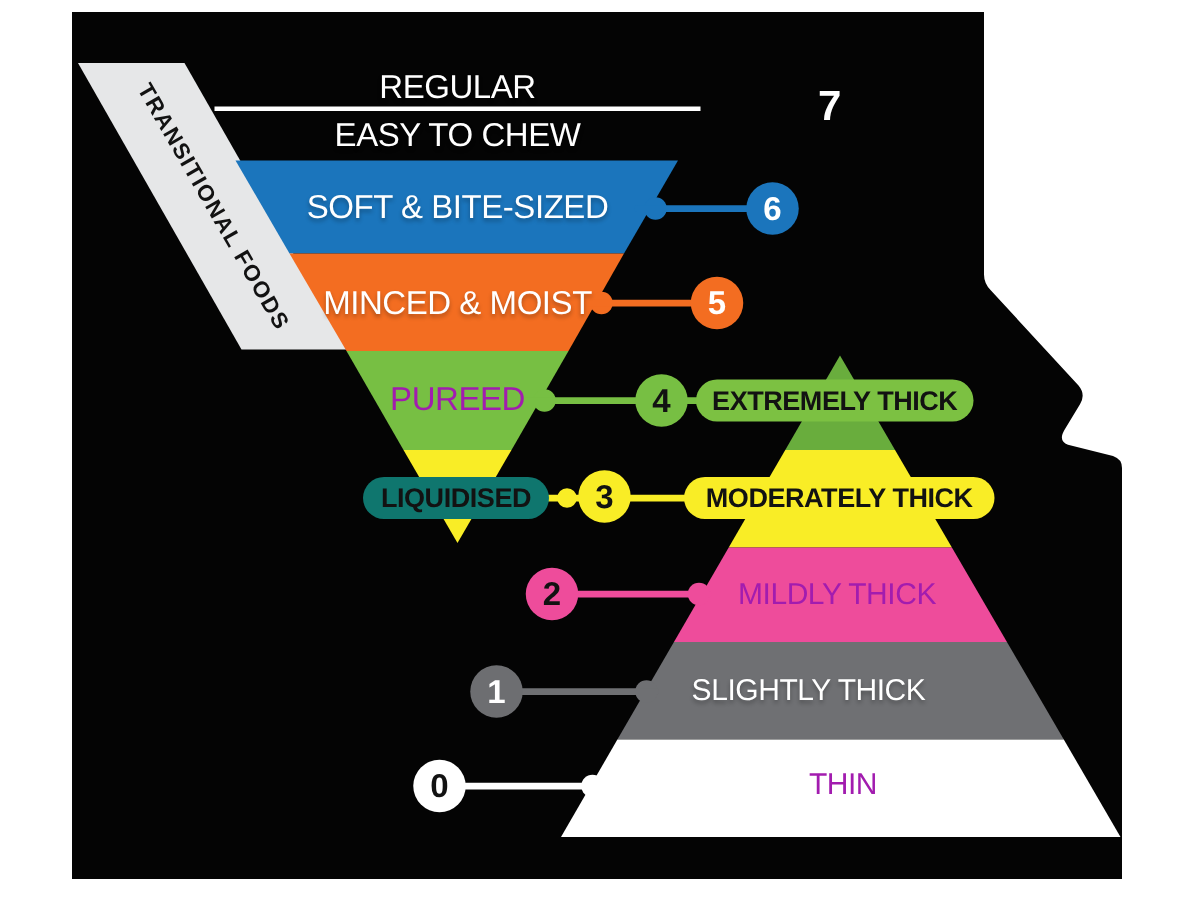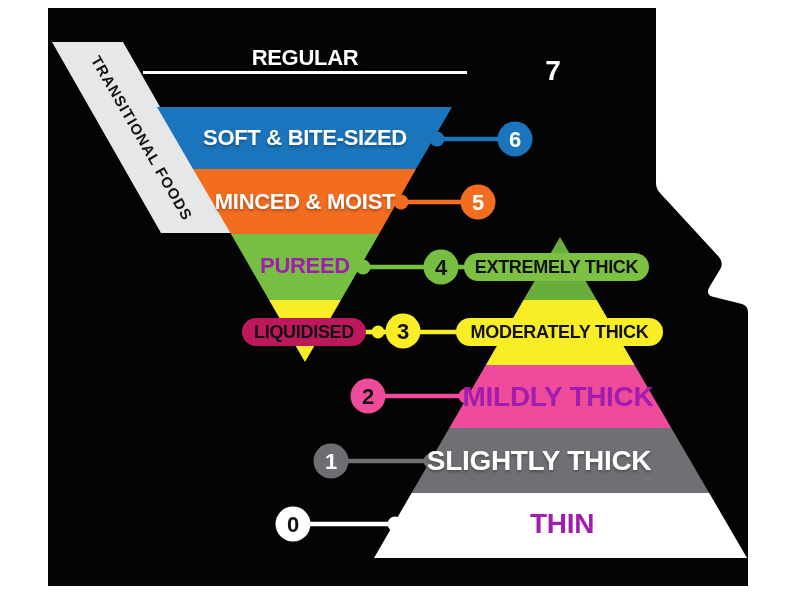--- a/index.html
+++ b/index.html
@@ -4,27 +4,27 @@
 <style>
   html,body{margin:0;padding:0;background:#ffffff;}
   .stage{
     position:relative;width:800px;height:600px;overflow:hidden;
     background:#ffffff;
     font-family:"Liberation Sans", sans-serif;
   }
   .stage svg{position:absolute;left:0;top:0;}
   .lbl{
     position:absolute;transform:translate(-50%,-50%);
-    font-weight:700;white-space:nowrap;letter-spacing:-0.3px;
+    font-weight:400;white-space:nowrap;letter-spacing:-0.3px;
   }
   .lbl.white{color:#ffffff;text-shadow:0 2px 3px rgba(0,0,0,0.30);}
   .lbl.dark{color:#a21caf;}
   .hdr{font-size:22px;}
   .band-lbl{font-size:22px;}
-  .drink-lbl{font-size:28px;}
+  .drink-lbl{font-size:20px;}
   .seven{font-size:28px;font-weight:700;color:#ffffff;}
   .pill{
     position:absolute;border-radius:15px;display:flex;align-items:center;justify-content:center;
     font-weight:700;font-size:18px;color:#121212;letter-spacing:-0.3px;white-space:nowrap;
   }
   .badge{
     position:absolute;width:35px;height:35px;border-radius:50%;
     transform:translate(-50%,-50%);
     display:flex;align-items:center;justify-content:center;
     font-weight:700;font-size:22px;
@@ -75,27 +75,28 @@
     <line x1="382" y1="396" x2="472" y2="396" stroke-width="4.5" stroke-linecap="round" stroke="#ee4c9b"></line>
     <circle cx="431" cy="461" r="7.5" fill="#6f7073"></circle>
     <line x1="345" y1="461" x2="437" y2="461" stroke-width="4.5" stroke-linecap="round" stroke="#6f7073"></line>
     <circle cx="395" cy="524" r="7.5" fill="#ffffff"></circle>
     <line x1="308" y1="524" x2="400" y2="524" stroke-width="4.5" stroke-linecap="round" stroke="#ffffff"></line>
   </svg>
 
   <div class="banner-text">TRANSITIONAL FOODS</div>
 
   <div class="lbl white hdr" style="left:305px;top:58px;">REGULAR</div>
+  <div class="lbl white hdr" style="left:305px;top:90px;">EASY TO CHEW</div>
   <div class="lbl seven" style="left:553px;top:71px;">7</div>
 
   <div class="lbl white band-lbl" style="left:305px;top:202px;">MINCED &amp; MOIST</div>
   <div class="lbl white band-lbl" style="left:305px;top:138px;">SOFT &amp; BITE-SIZED</div>
   <div class="lbl dark band-lbl" style="left:305px;top:266px;">PUREED</div>
 
-  <div class="pill" style="left: 242px; top: 318px; width: 124px; height: 28px; background-color: #be185d;">
+  <div class="pill" style="left: 242px; top: 318px; width: 124px; height: 28px; background-color: #0f766e;">
       <span>LIQUIDISED</span>
     </div>
   <div class="pill" style="left: 456px; top: 318px; width: 207px; height: 28px; background-color: rgb(249, 237, 38);">
       <span>MODERATELY THICK</span>
     </div>
   <div class="pill" style="left: 464px; top: 253px; width: 185px; height: 28px; background-color: rgb(124, 193, 66);">
       <span>EXTREMELY THICK</span>
     </div>
 
   <div class="lbl dark drink-lbl" style="left:558px;top:397px;">MILDLY THICK</div>

